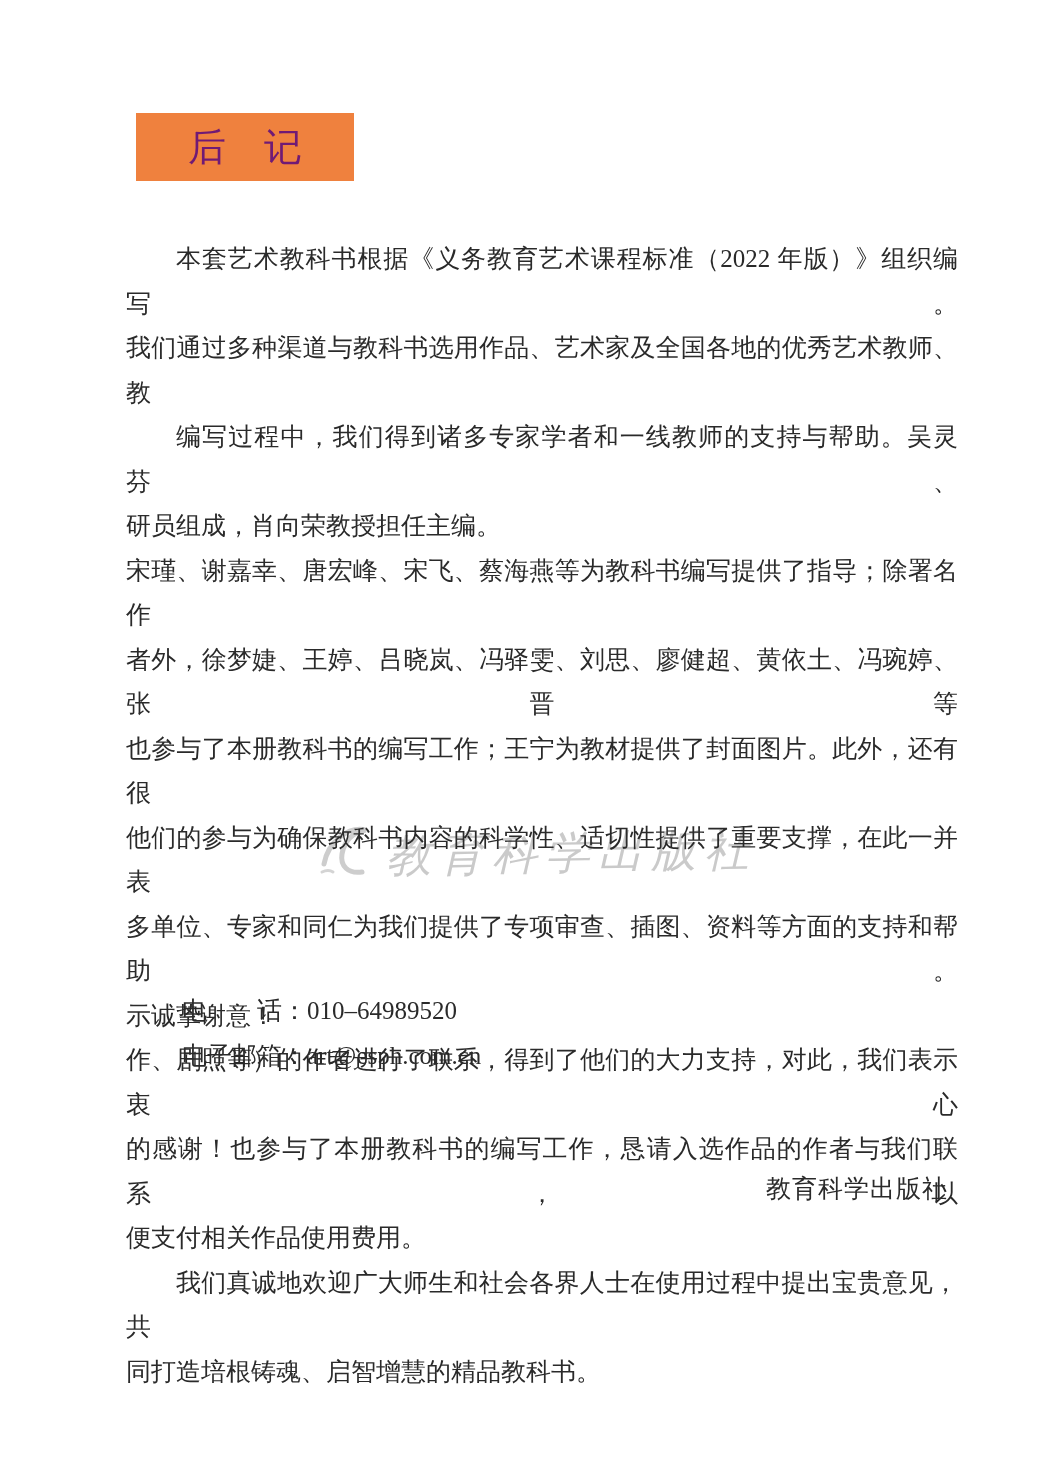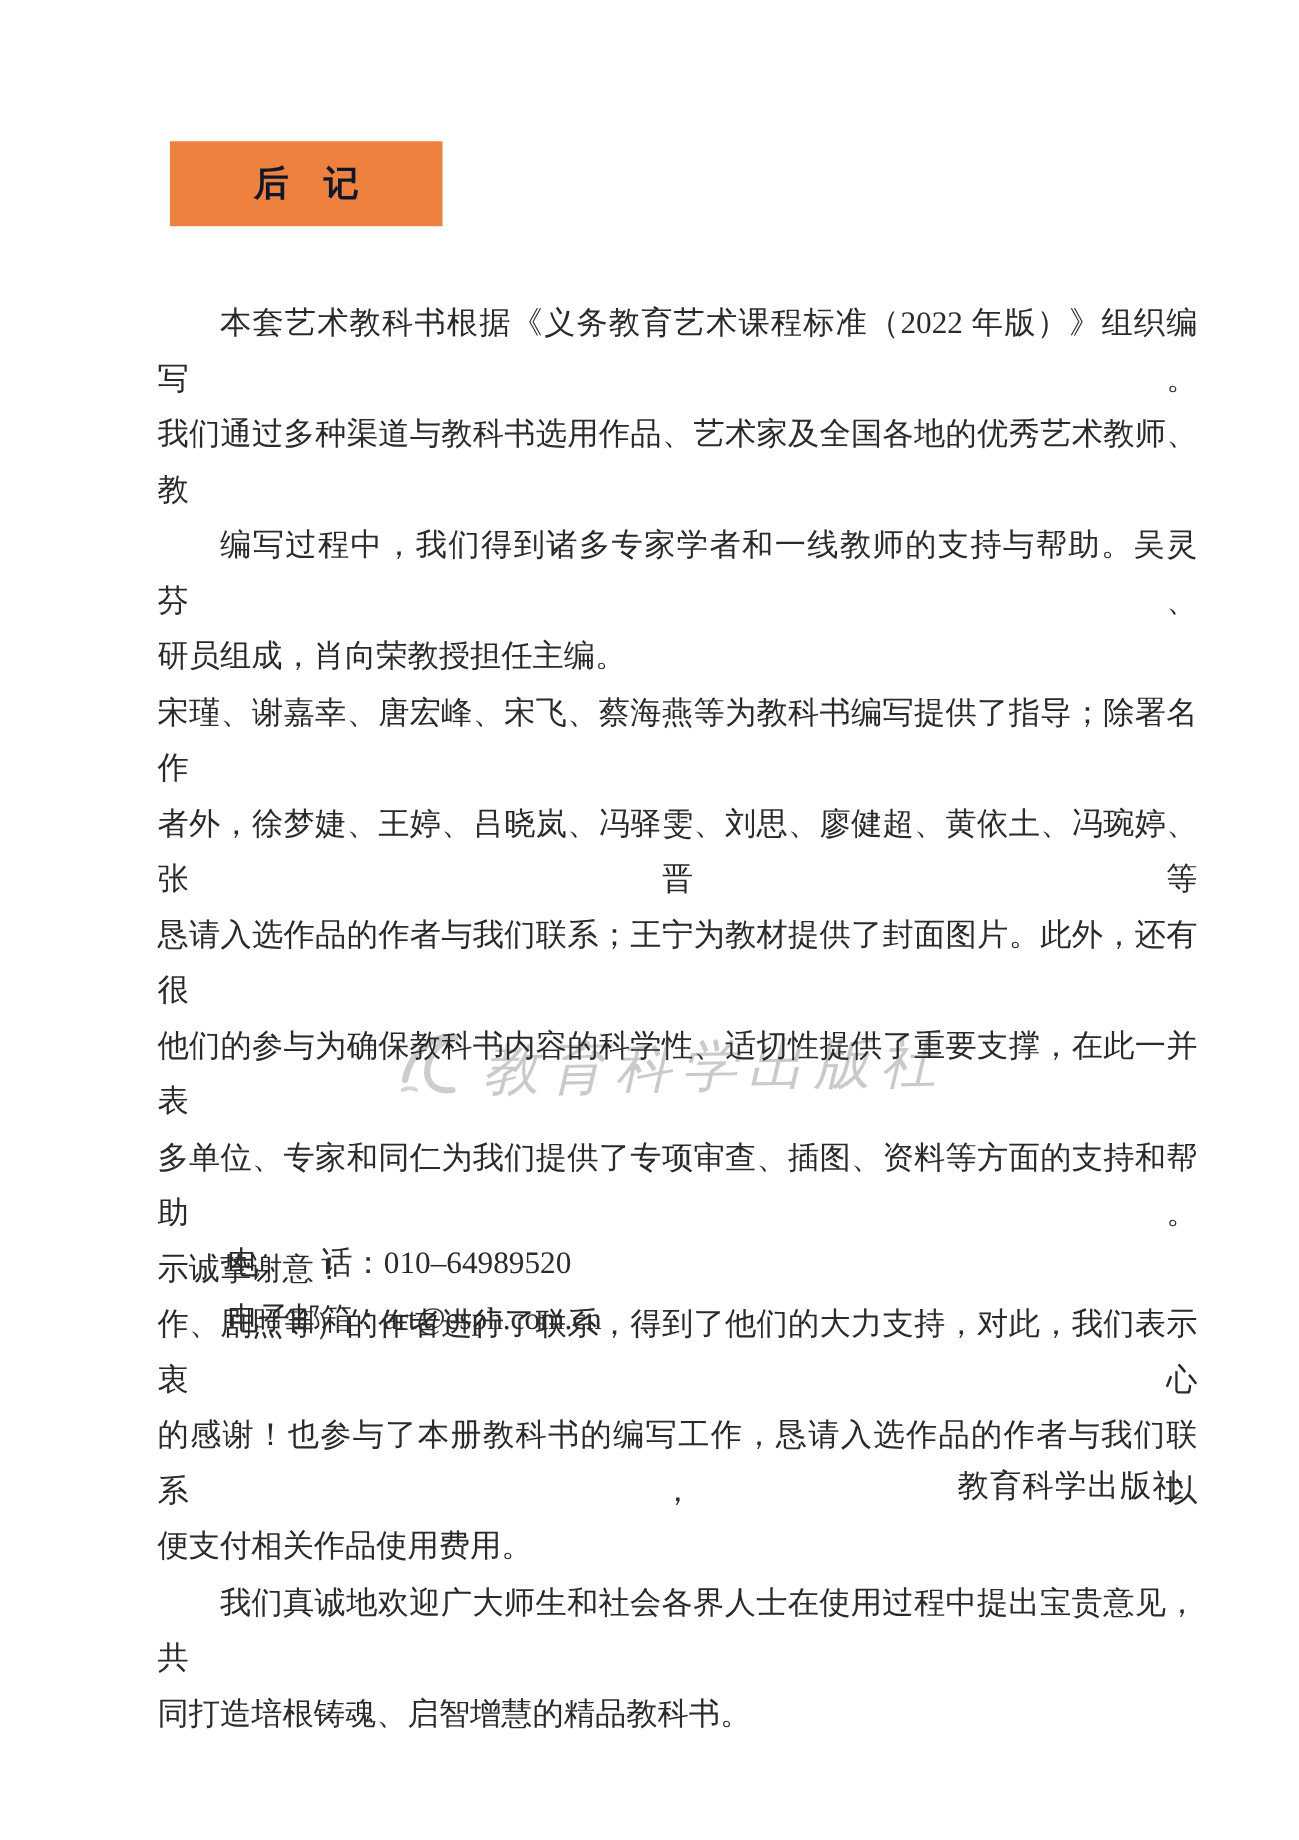--- a/index.html
+++ b/index.html
@@ -18,24 +18,24 @@
     left: 136px;
     top: 113px;
     width: 218px;
     height: 68px;
     background: #EF813E;
     display: flex;
     align-items: center;
     justify-content: center;
   }
   .title-box .title-text {
-    color: #0f172a;
+    color: #701a75;
     font-family: "Liberation Sans", "DejaVu Sans", sans-serif;
-    font-weight: bold;
-    font-size: 28px;
+    font-weight: normal;
+    font-size: 38px;
     line-height: 1;
     white-space: pre;
   }
   .body-text {
     position: absolute;
     left: 126px;
     top: 237px;
     width: 832px;
     font-size: 25px;
     line-height: 44.5px;
@@ -106,21 +106,21 @@
   </div>
 
   <div class="body-text">
     <div class="line first">本套艺术教科书根据《义务教育艺术课程标准（2022 年版）》组织编写。</div>
     <div class="line">我们通过多种渠道与教科书选用作品、艺术家及全国各地的优秀艺术教师、教</div>
     <div class="line first">编写过程中，我们得到诸多专家学者和一线教师的支持与帮助。吴灵芬、</div>
 
     <div class="line last">研员组成，肖向荣教授担任主编。</div>
     <div class="line">宋瑾、谢嘉幸、唐宏峰、宋飞、蔡海燕等为教科书编写提供了指导；除署名作</div>
     <div class="line">者外，徐梦婕、王婷、吕晓岚、冯驿雯、刘思、廖健超、黄依土、冯琬婷、张晋等</div>
-    <div class="line">恳请入选作品的作者与我们联系；王宁为教材提供了封面图片。此外，还有很</div>
+    <div class="line">也参与了本册教科书的编写工作；王宁为教材提供了封面图片。此外，还有很</div>
     <div class="line">他们的参与为确保教科书内容的科学性、适切性提供了重要支撑，在此一并表</div>
     <div class="line">多单位、专家和同仁为我们提供了专项审查、插图、资料等方面的支持和帮助。</div>
     <div class="line last">示诚挚谢意！</div>
 
     <div class="line">作、剧照等）的作者进行了联系，得到了他们的大力支持，对此，我们表示衷心</div>
     <div class="line">的感谢！也参与了本册教科书的编写工作，恳请入选作品的作者与我们联系，以</div>
     <div class="line last">便支付相关作品使用费用。</div>
 
     <div class="line first">我们真诚地欢迎广大师生和社会各界人士在使用过程中提出宝贵意见，共</div>
     <div class="line last">同打造培根铸魂、启智增慧的精品教科书。</div>

